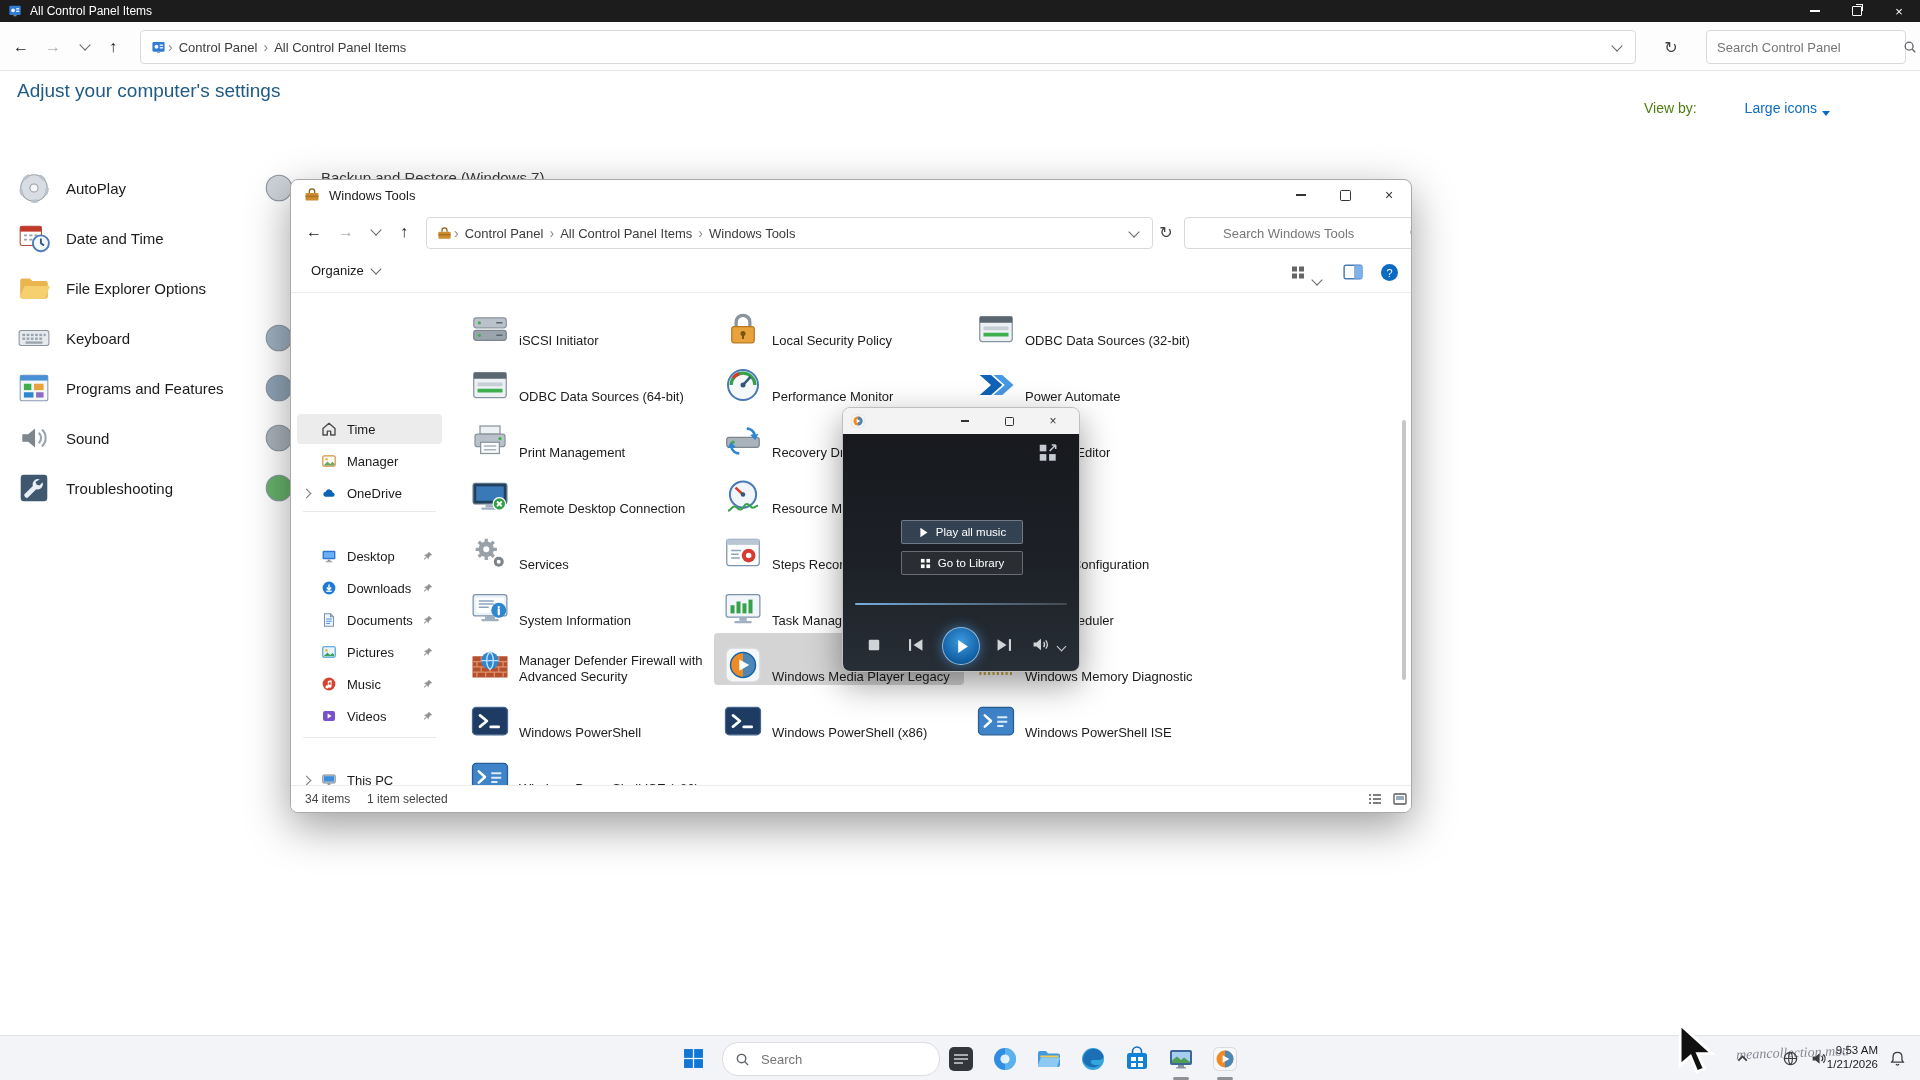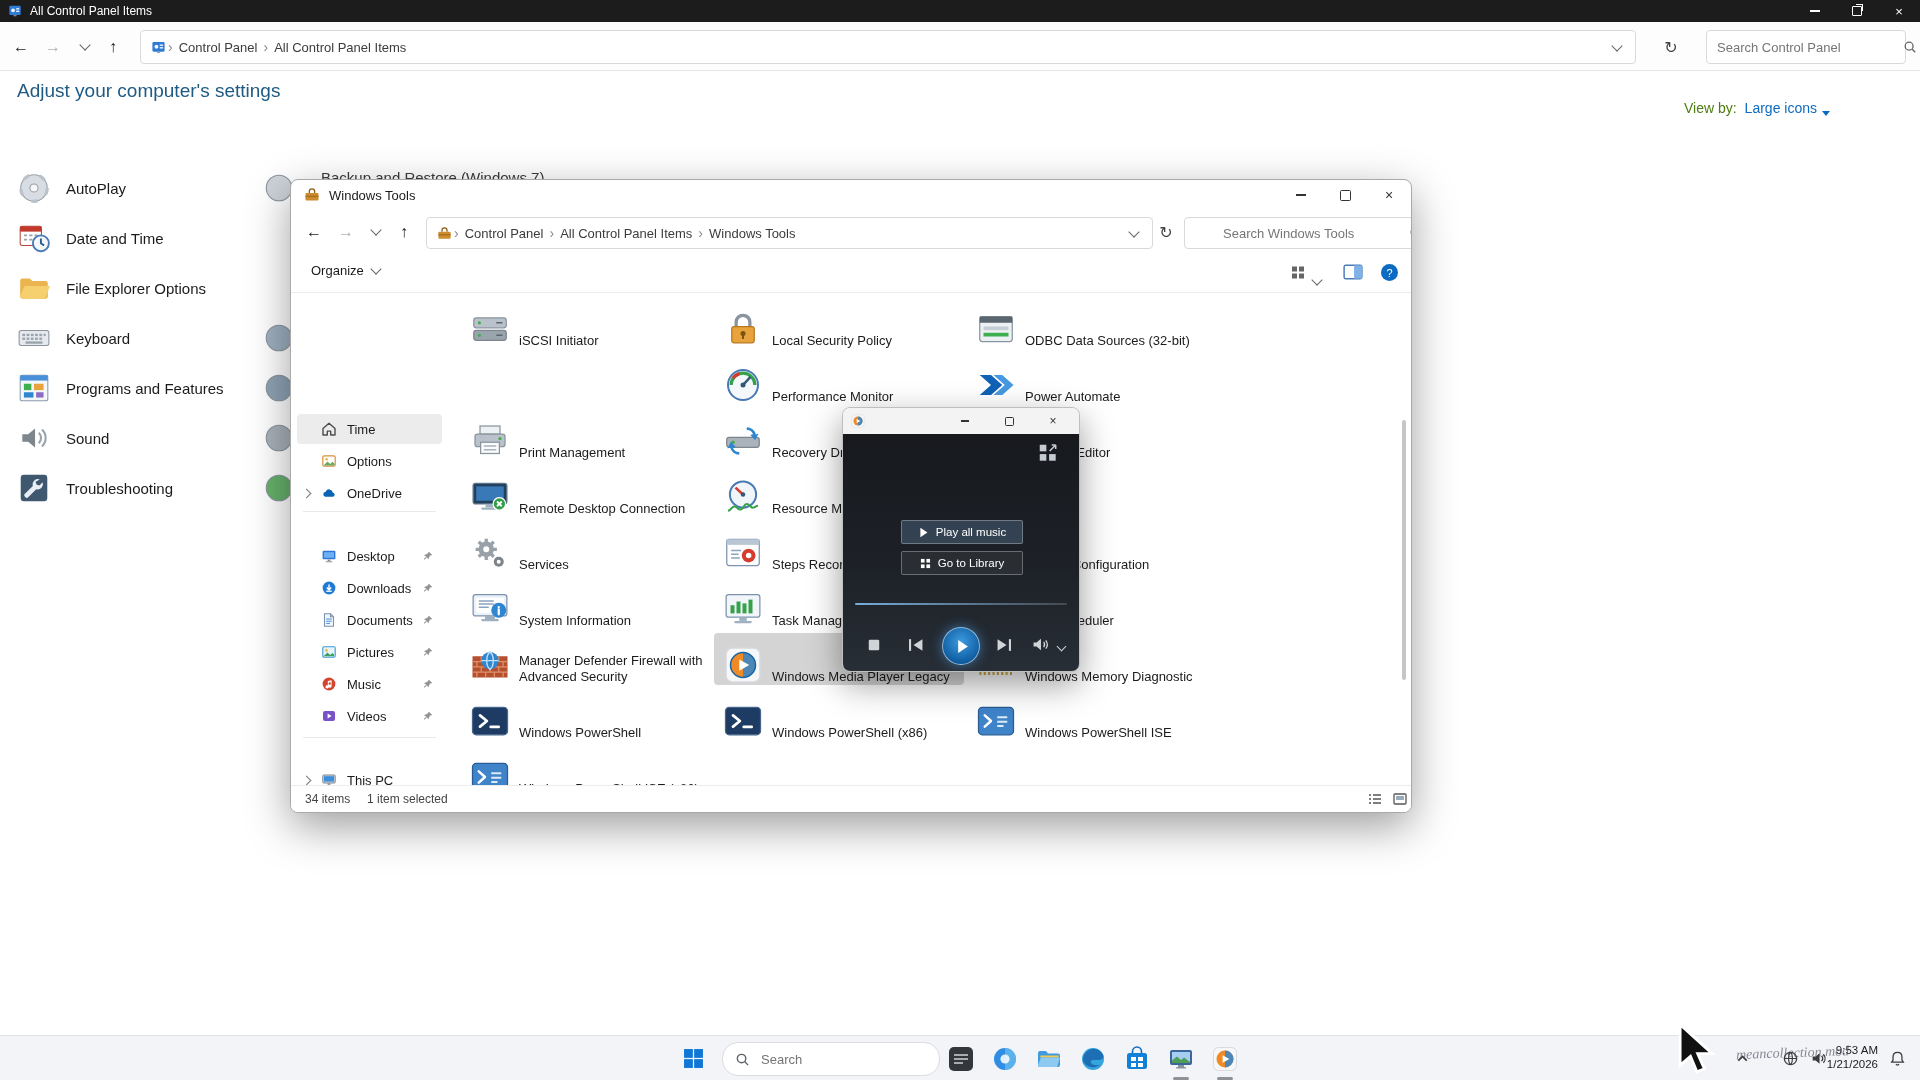--- a/index.html
+++ b/index.html
@@ -24,21 +24,21 @@
   .crumb-sep{font-size:14px;color:#8a8a8a;padding:0 2px;}
   .cvd{display:inline-block;width:7px;height:7px;border-right:1.5px solid #666;border-bottom:1.5px solid #666;transform:rotate(45deg);}
   .cvr{display:inline-block;width:6px;height:6px;border-right:1.4px solid #777;border-bottom:1.4px solid #777;transform:rotate(-45deg);}
   .sbox{border:1px solid #d9d9d9;border-radius:4px;background:#fff;display:flex;align-items:center;}
   .sbox input{border:none;outline:none;background:transparent;font-size:13px;color:#555;flex:1;padding:0 10px;font-family:inherit;}
   .sbox input::placeholder{color:#767676;}
   .sbox .mag{width:14px;height:14px;margin-right:10px;flex:none;}
   
   .cp-head{position:absolute;left:17px;top:80px;font-size:19px;color:#1e5a84;text-align:right;}
   .viewby{position:absolute;right:90px;top:100px;font-size:14px;display:flex;align-items:center;gap:8px;}
-  .viewby .vval{color:#0b6bc2;display:flex;align-items:flex-end;gap:5px;}
+  .viewby .vval{color:#0b6bc2;display:flex;align-items:flex-end;gap:5px;margin-left:40px;}
   .tri{width:0;height:0;border-left:4.5px solid transparent;border-right:4.5px solid transparent;border-top:5.5px solid #0b6bc2;}
   #cp-items{position:absolute;left:17px;top:170px;width:260px;height:380px;}
   .cp-item{position:absolute;left:0;height:36px;display:flex;align-items:center;gap:15px;}
   .cp-ico{width:34px;height:34px;flex:none;}
   .cp-label{font-size:15px;color:#1b1b1b;}
   #cp-slivers .sliv{position:absolute;width:34px;height:34px;}
   .hidden-label{position:absolute;left:321px;top:169px;font-size:15px;color:#3a3a3a;white-space:nowrap;z-index:2;}
   
   .tw{position:absolute;left:290px;top:179px;width:1120px;height:632px;background:#fff;border:1px solid #a9a9a9;
       border-radius:8px;box-shadow:0 14px 44px rgba(0,0,0,.38);z-index:10;overflow:hidden;}
@@ -391,21 +391,21 @@
         </div>
         <div class="nitem" style="top:153px">
           <span class="nchev"></span>
           <span class="nico">
             <svg viewBox="0 0 16 16">
               <rect x="1.8" y="2.8" width="12.4" height="10.4" rx="1.5" fill="#fff" stroke="#d98f3e" stroke-width="1.2"></rect>
               <circle cx="5.6" cy="6.2" r="1.2" fill="#f0b429"></circle>
               <path d="M2.5 12.4 6.5 8.6l2.6 2.4 2.4-2.2 2 2v1.6H2.5Z" fill="#69a85e"></path>
             </svg>
           </span>
-          <span class="nlabel">Options</span>
+          <span class="nlabel">Manager</span>
         </div>
         <div class="nitem" style="top:185px">
           <span class="nchev">
             <span class="cvr"></span>
           </span>
           <span class="nico">
             <svg viewBox="0 0 16 16">
               <path d="M4.2 11.8a2.6 2.6 0 0 1 .5-5.1A3.7 3.7 0 0 1 11.8 7.5a2.2 2.2 0 0 1 .2 4.3Z" fill="#0a64b4"></path>
             </svg>
           </span>
@@ -562,20 +562,31 @@
         <div class="fcell" style="left:519px;top:4px">
           <span class="f-ico">
             <svg viewBox="0 0 32 32">
               <rect x="3" y="6" width="26" height="20" rx="2" fill="#eef1f4" stroke="#8a949e"></rect>
               <rect x="3" y="6" width="26" height="5" fill="#5a6670"></rect>
               <rect x="6" y="14" width="20" height="3" fill="#c6ced6"></rect>
               <rect x="6" y="19" width="20" height="3" fill="#3fae4e"></rect>
             </svg>
           </span>
           <span class="f-label">ODBC Data Sources (32-bit)</span>
+        </div>
+        <div class="fcell" style="left:13px;top:60px">
+          <span class="f-ico">
+            <svg viewBox="0 0 32 32">
+              <rect x="3" y="6" width="26" height="20" rx="2" fill="#eef1f4" stroke="#8a949e"></rect>
+              <rect x="3" y="6" width="26" height="5" fill="#5a6670"></rect>
+              <rect x="6" y="14" width="20" height="3" fill="#c6ced6"></rect>
+              <rect x="6" y="19" width="20" height="3" fill="#3fae4e"></rect>
+            </svg>
+          </span>
+          <span class="f-label">ODBC Data Sources (64-bit)</span>
         </div>
         <div class="fcell" style="left:266px;top:60px">
           <span class="f-ico">
             <svg viewBox="0 0 32 32">
               <circle cx="16" cy="16" r="12" fill="#f4f8fb" stroke="#4a7ab5" stroke-width="1.6"></circle>
               <path d="M6.5 16a9.5 9.5 0 0 1 19 0" fill="none" stroke="#35a24a" stroke-width="2.6"></path>
               <path d="M8 10.5a9.5 9.5 0 0 1 5-3.6" stroke="#d83a2e" stroke-width="2.6" fill="none"></path>
               <path d="M16 16 22 9.5" stroke="#33567a" stroke-width="2"></path>
               <circle cx="16" cy="16" r="2" fill="#33567a"></circle>
             </svg>

